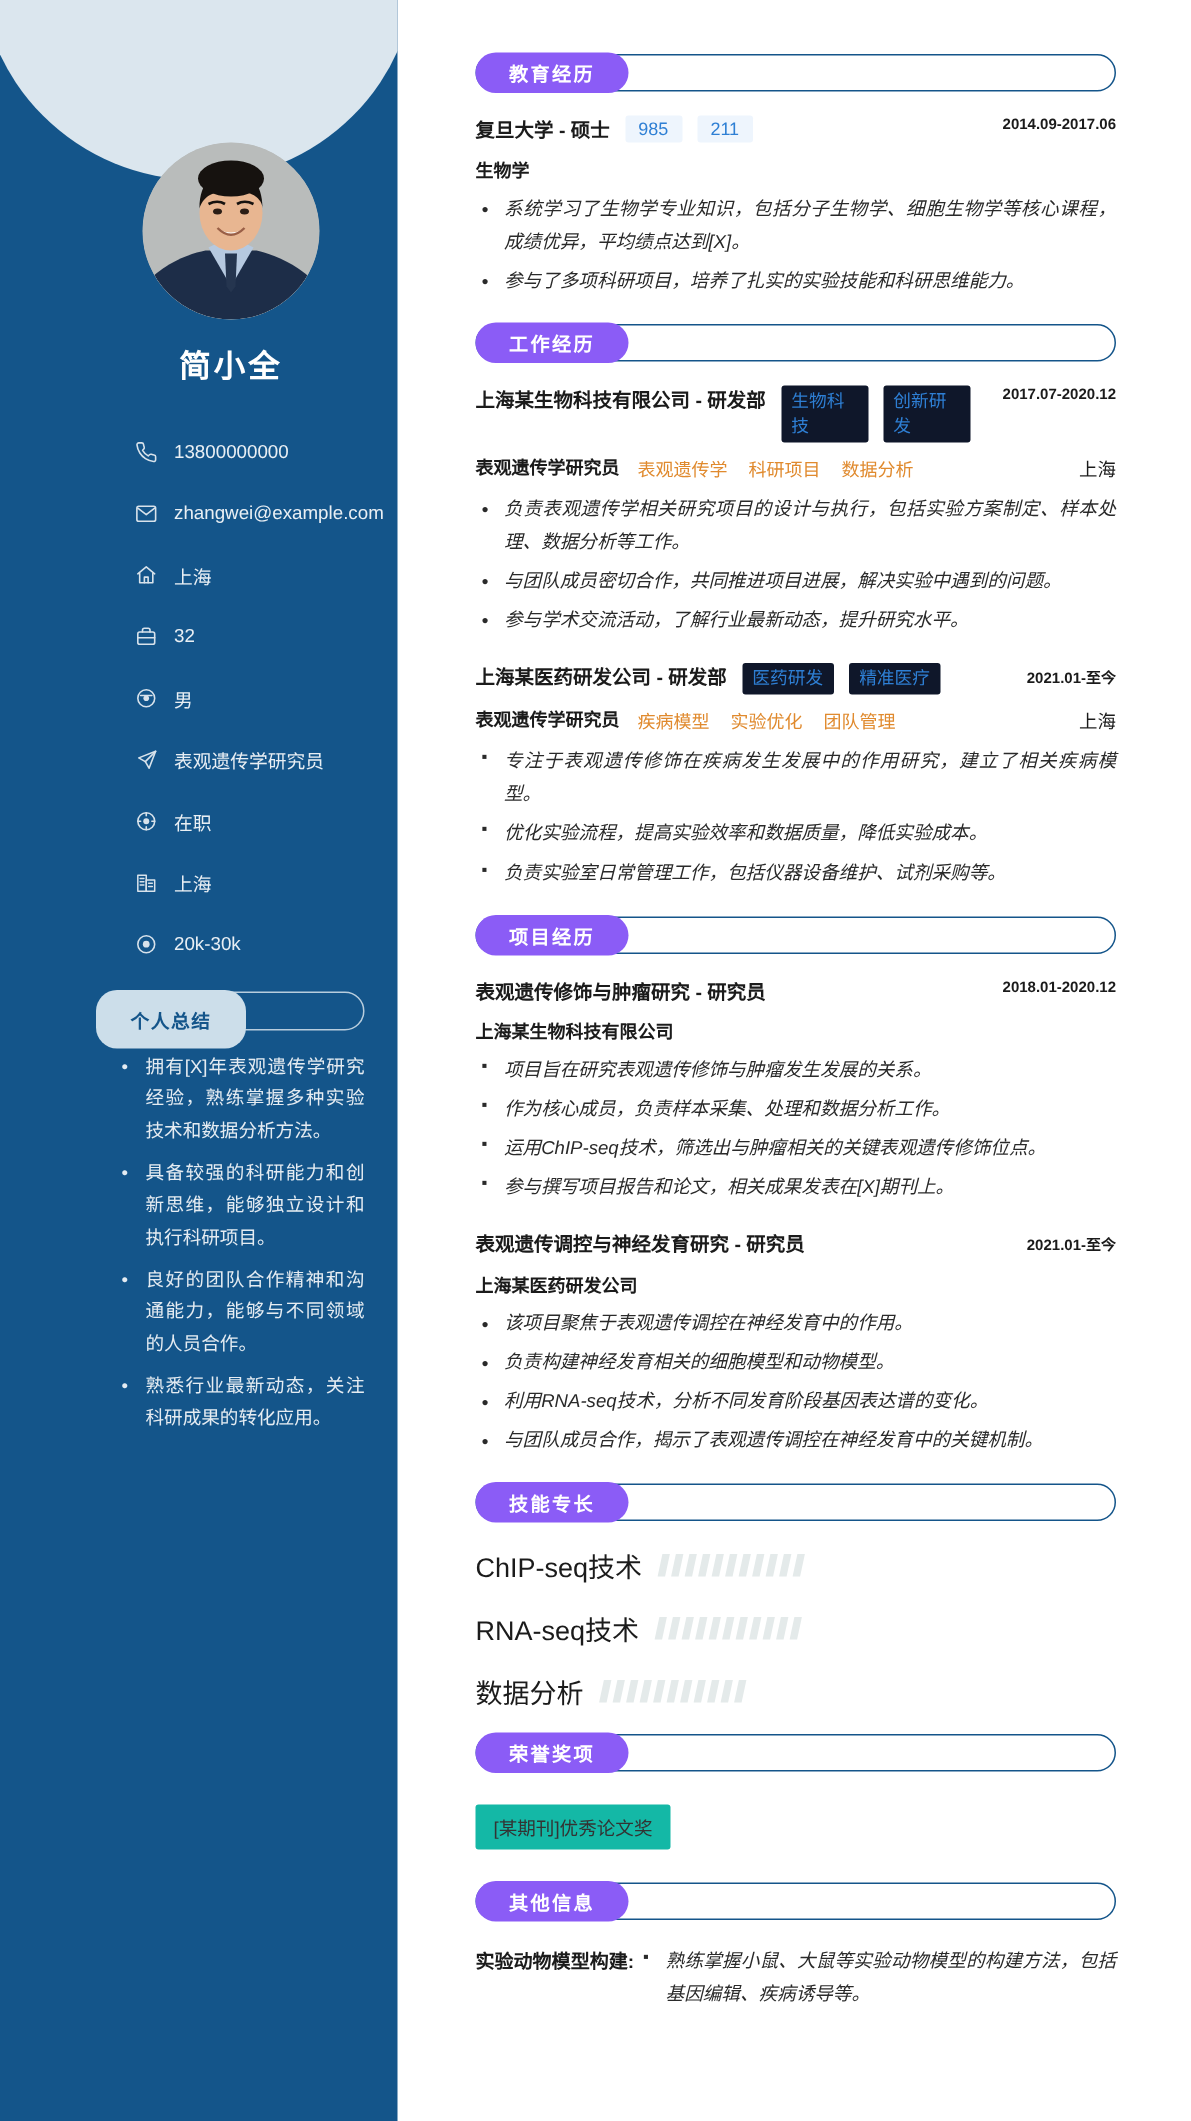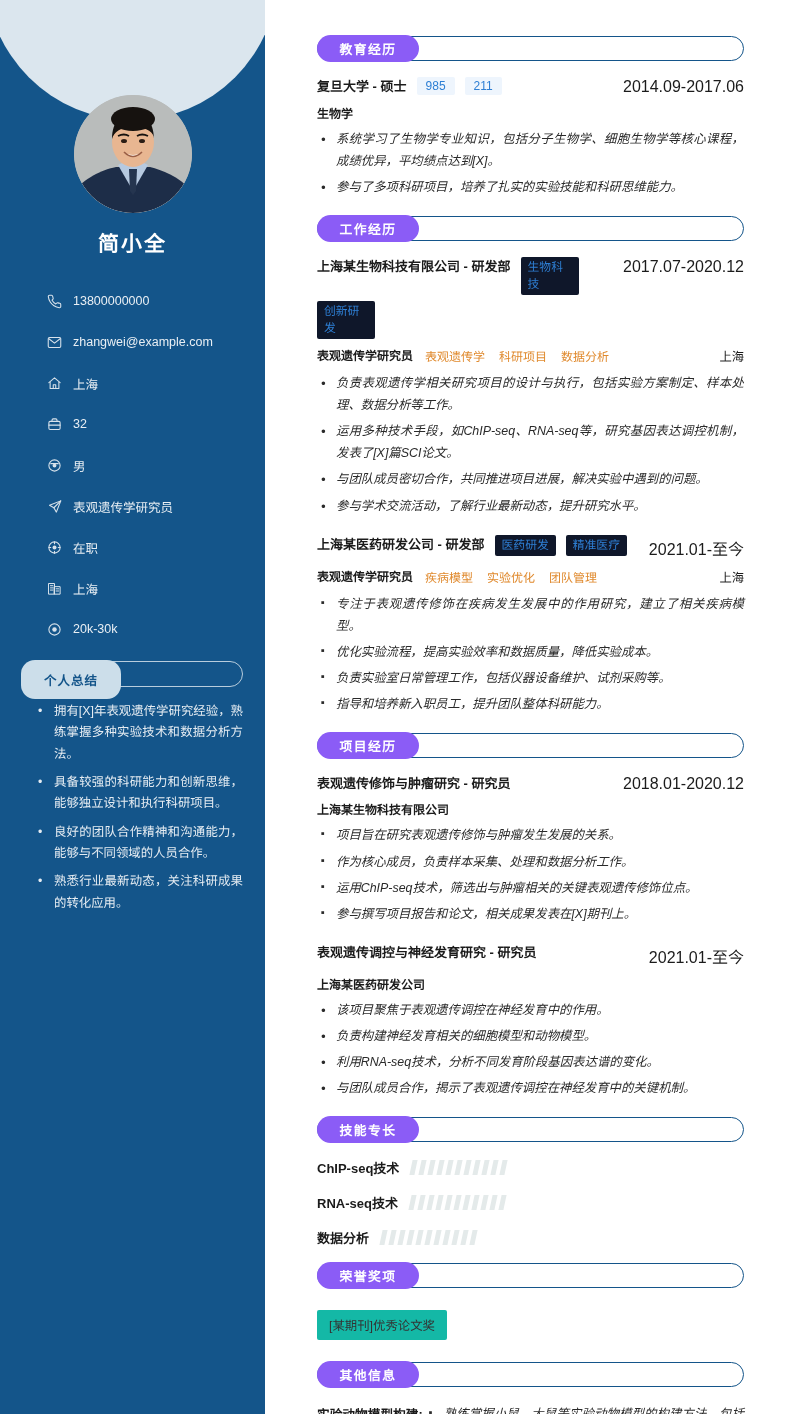--- a/index.html
+++ b/index.html
@@ -19,20 +19,21 @@
   }
 
   
   .sidebar {
     position: relative;
     width: 265px;
     min-width: 265px;
     background: #14558a;
     color: #ffffff;
     overflow: hidden;
+    padding-left: 43px;
   }
   .sidebar-deco {
     position: absolute;
     top: -150px;
     left: -14px;
     width: 292px;
     height: 270px;
     background: #dbe6ee;
     border-radius: 0 0 160px 160px;
   }
@@ -190,22 +191,22 @@
   }
   .entry-title {
     font-size: 13px;
     font-weight: bold;
     color: #1b1b1b;
     line-height: 1.5;
     max-width: 200px;
   }
   .entry-title.wide { max-width: none; }
   .entry-date {
-    font-size: 16px;
-    font-weight: normal;
+    font-size: 10px;
+    font-weight: bold;
     color: #1b1b1b;
     white-space: nowrap;
     flex: 0 0 auto;
     padding-top: 1px;
   }
   .entry-loc {
     font-size: 12.3px;
     color: #1b1b1b;
     white-space: nowrap;
     flex: 0 0 auto;
@@ -265,22 +266,22 @@
   }
   .bullets.dot li::before { content: "•"; font-size: 13px; }
 
   
   .skill-row {
     display: flex;
     align-items: center;
     margin-bottom: 16px;
   }
   .skill-name {
-    font-size: 13px;
-    font-weight: bold;
+    font-size: 18px;
+    font-weight: normal;
     color: #1b1b1b;
     margin-right: 12px;
     white-space: nowrap;
   }
   .skill-bars { display: flex; gap: 4px; align-items: center; }
   .skill-tick {
     width: 5px;
     height: 15px;
     background: #e4eaea;
     transform: skewX(-12deg);
@@ -486,21 +487,20 @@
           <div class="entry-left">
             <span class="entry-sub" style="margin:0">表观遗传学研究员</span>
             <span class="tag-orange">表观遗传学</span>
             <span class="tag-orange">科研项目</span>
             <span class="tag-orange">数据分析</span>
           </div>
           <span class="entry-loc">上海</span>
         </div>
         <ul class="bullets dot">
           <li>负责表观遗传学相关研究项目的设计与执行，包括实验方案制定、样本处理、数据分析等工作。</li>
-          <li>运用多种技术手段，如ChIP-seq、RNA-seq等，研究基因表达调控机制，发表了[X]篇SCI论文。</li>
           <li>与团队成员密切合作，共同推进项目进展，解决实验中遇到的问题。</li>
           <li>参与学术交流活动，了解行业最新动态，提升研究水平。</li>
         </ul>
       </div>
 
       <div class="entry">
         <div class="entry-row">
           <div class="entry-left">
             <span class="entry-title wide">上海某医药研发公司 - 研发部</span>
             <span class="tag-blue">医药研发</span>
@@ -514,21 +514,20 @@
             <span class="tag-orange">疾病模型</span>
             <span class="tag-orange">实验优化</span>
             <span class="tag-orange">团队管理</span>
           </div>
           <span class="entry-loc">上海</span>
         </div>
         <ul class="bullets">
           <li>专注于表观遗传修饰在疾病发生发展中的作用研究，建立了相关疾病模型。</li>
           <li>优化实验流程，提高实验效率和数据质量，降低实验成本。</li>
           <li>负责实验室日常管理工作，包括仪器设备维护、试剂采购等。</li>
-          <li>指导和培养新入职员工，提升团队整体科研能力。</li>
         </ul>
       </div>
     </section>
 
     <section class="section">
       <div class="sec-head">
         <div class="sec-head-pill">项目经历</div>
       </div>
 
       <div class="entry">

